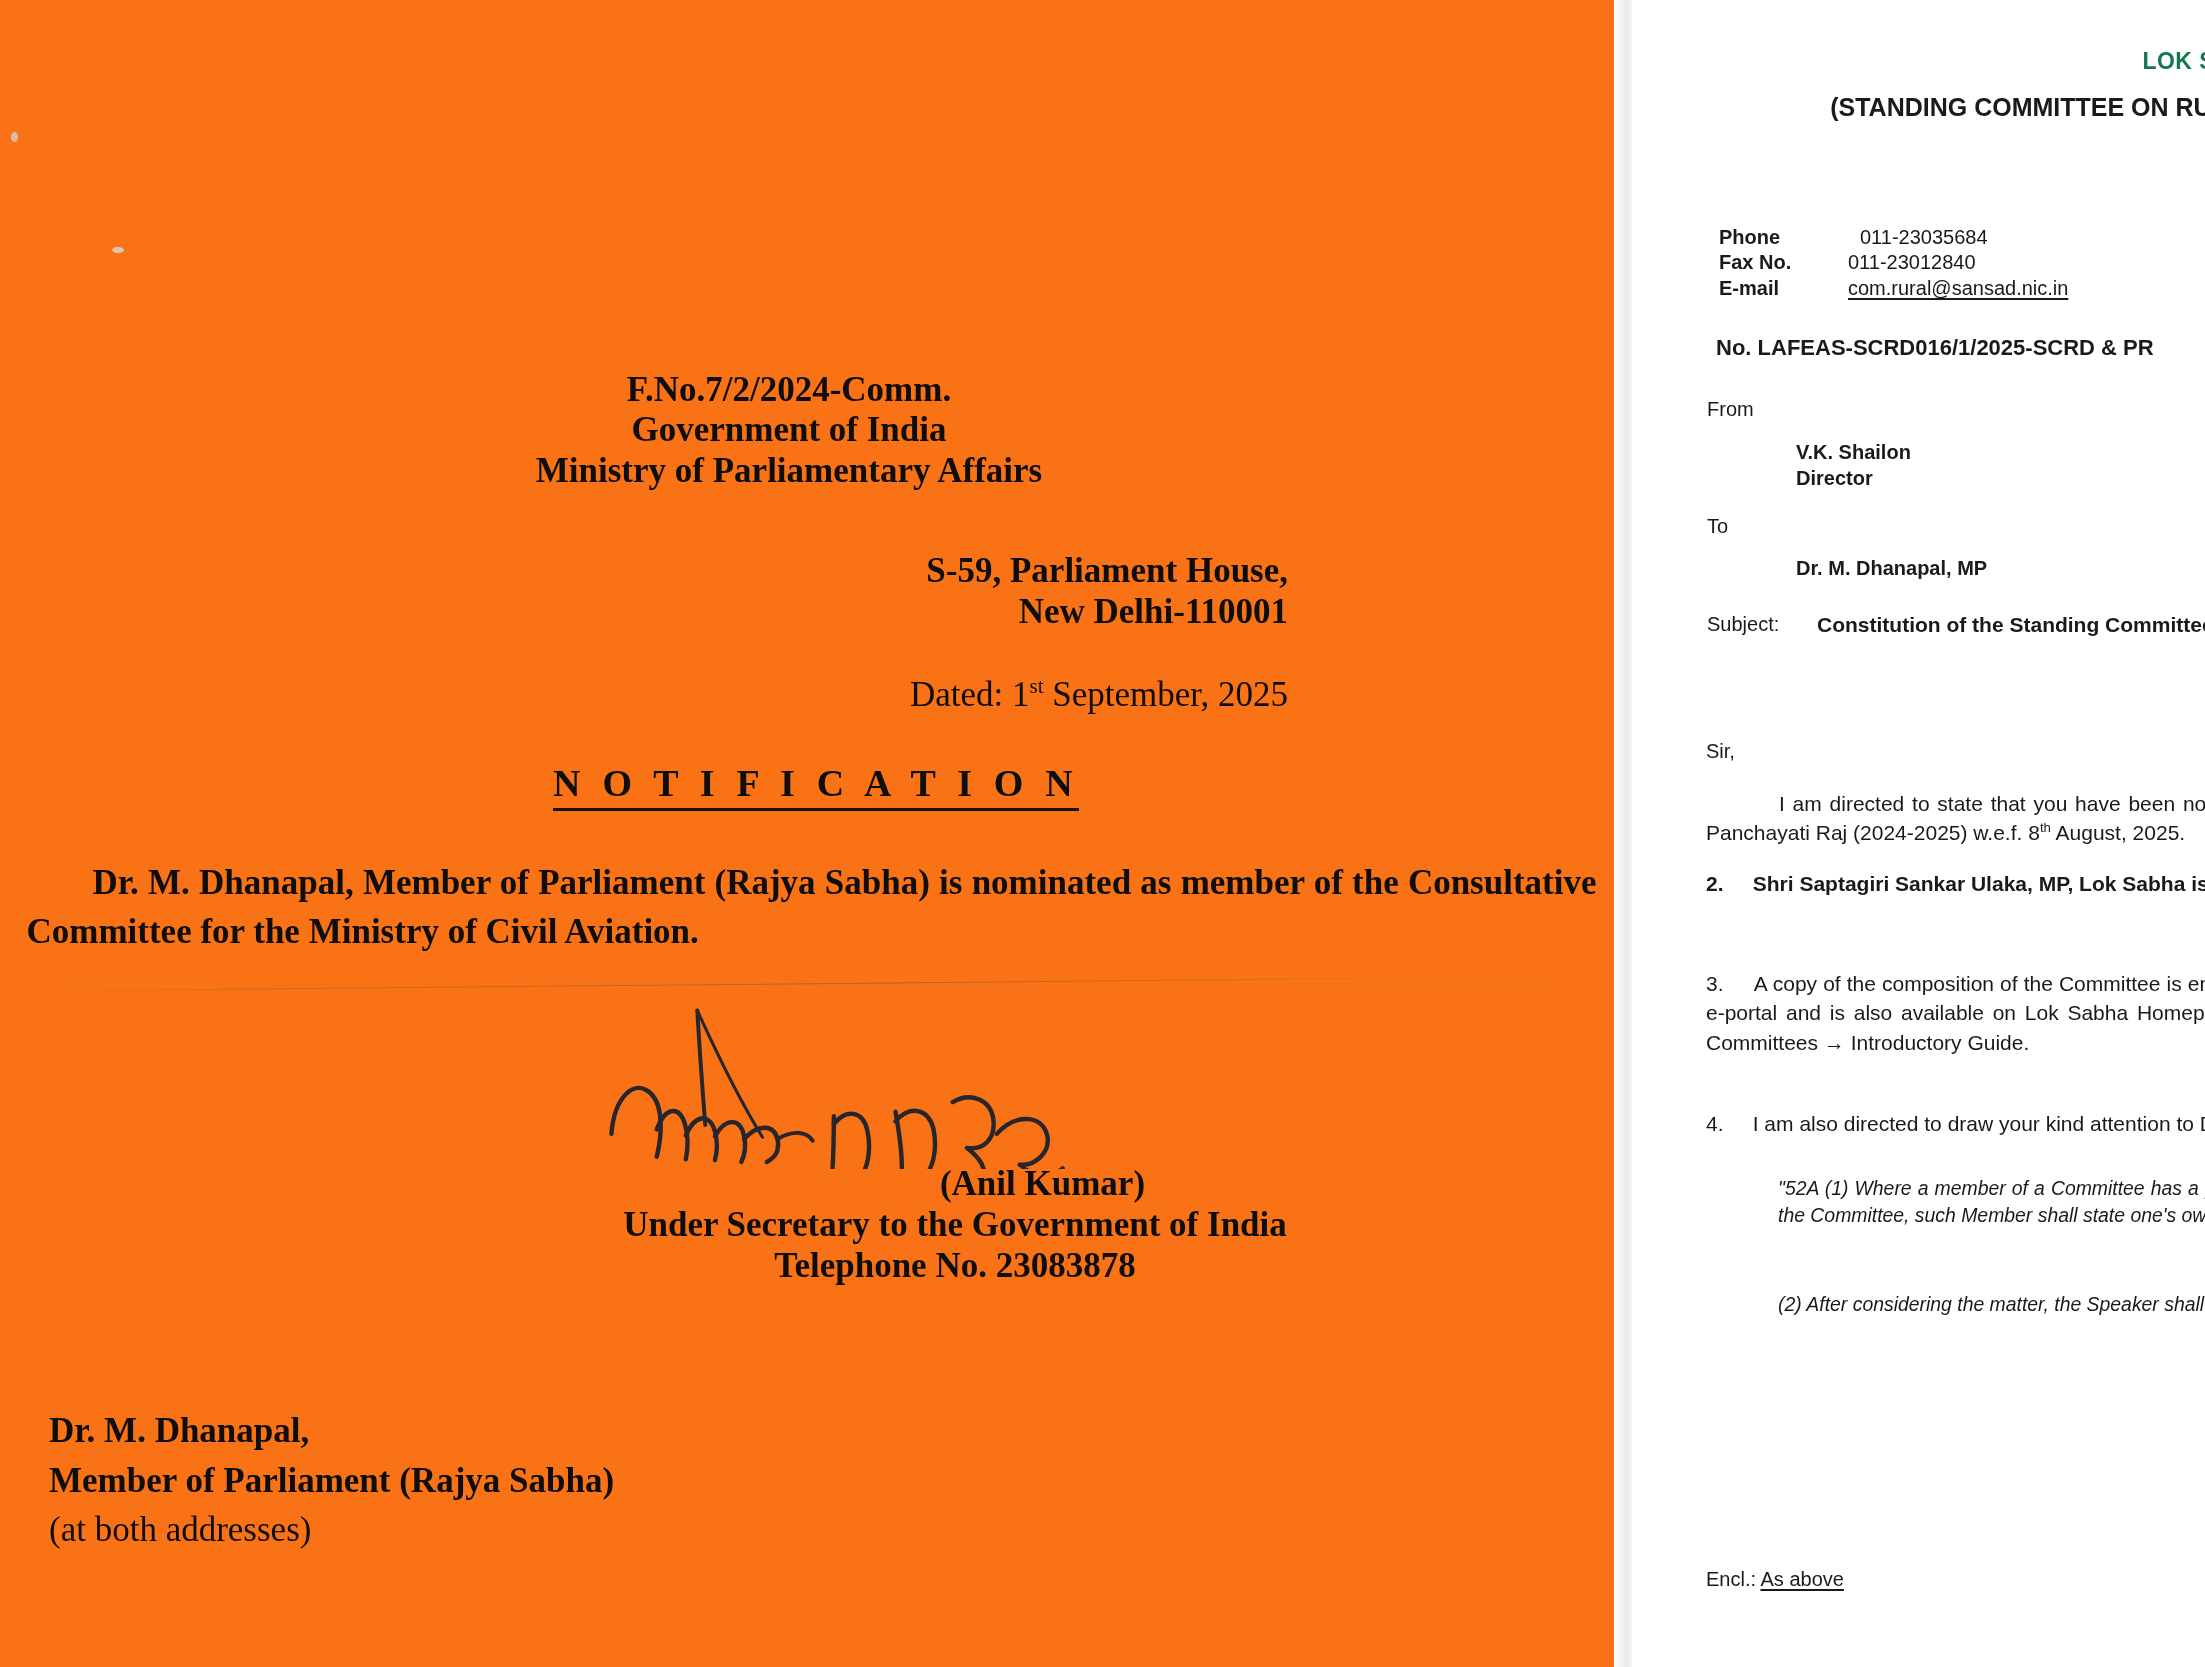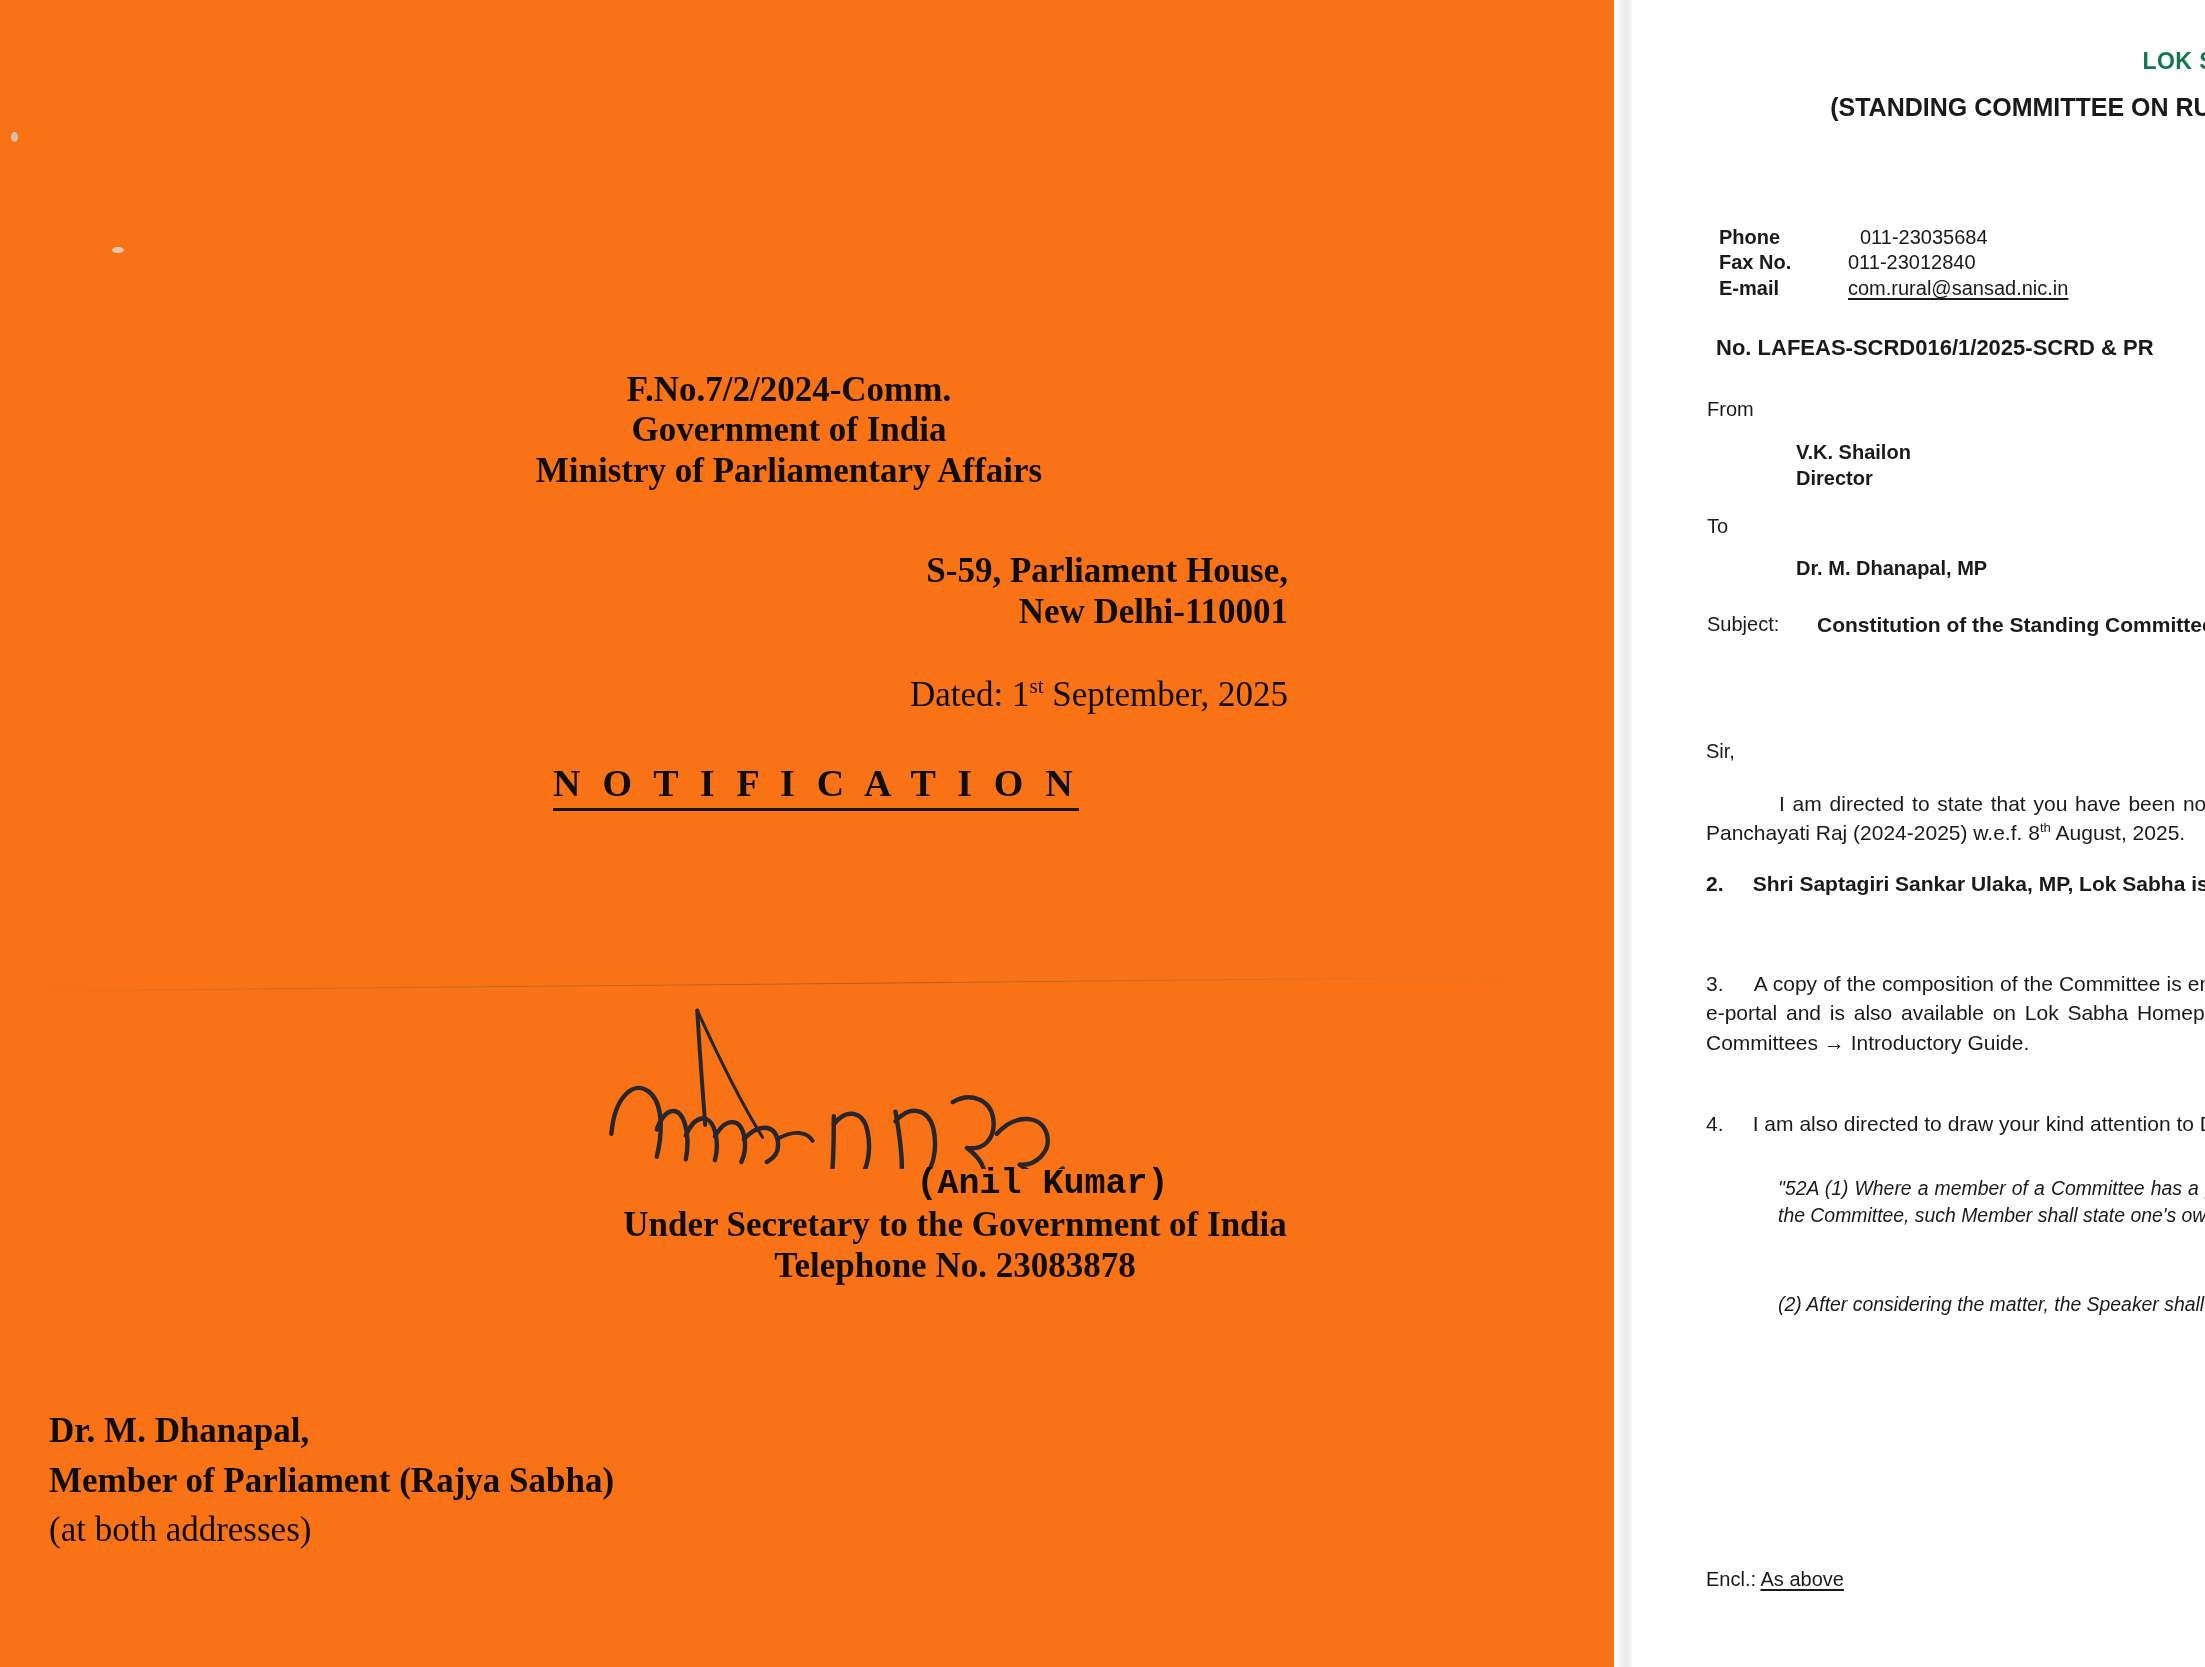--- a/index.html
+++ b/index.html
@@ -32,21 +32,21 @@
   #l-dated {left:397px; top:674px; width:891px; text-align:right; font-size:35px; font-weight:normal;}
   #l-dated sup{font-size:21px;vertical-align:super;}
 
   #l-notif{left:0;top:761px;width:1632px;text-align:center;font-size:38px;
     letter-spacing:6.2px;font-weight:bold;}
   #l-notif span{border-bottom:3.1px solid #141414;padding-bottom:4.4px;}
 
   #l-body{position:absolute;left:26.5px;top:858px;width:1570px;font-size:35px;
     font-weight:bold;line-height:1.40;text-align:justify;text-indent:66px;}
 
-  #l-sign-name {left:573px; top:1164px; width:939px; text-align:center; font-size:35px;font-family:Liberation Mono, monospace;}
+  #l-sign-name {left:573px; top:1164px; width:939px; text-align:center; font-size:35px;}
   #l-sign-desig{left:397px;  top:1205px; width:1116px; text-align:center; font-size:35px;}
   #l-sign-tel  {left:397px;  top:1246px; width:1116px; text-align:center; font-size:35px;}
 
   #l-to1{left:49px; top:1411px; font-size:35px;}
   #l-to2{left:49px; top:1461px; font-size:35px;}
   #l-to3{left:49px; top:1510px; font-size:35px; font-weight:normal;}
 
   
   #l-crease{position:absolute;left:0;top:991px;width:1632px;height:1.3px;
     background:linear-gradient(to right,rgba(0,0,0,0) 0%,rgba(90,90,90,.30) 18%,
@@ -121,20 +121,21 @@
     <div class="ln" id="l-ministry">Ministry of Parliamentary Affairs</div>
     <div class="ln" id="l-goi">Government of India</div>
 
     <div class="ln" id="l-addr1">S-59, Parliament House,</div>
     <div class="ln" id="l-addr2">New Delhi-110001</div>
 
     <div class="ln" id="l-dated"><span>Dated: 1</span><sup>st</sup><span> September, 2025</span></div>
 
     <div class="ln" id="l-notif"><span>N O T I F I C A T I O N</span></div>
 
+    <div id="l-body">Dr. M. Dhanapal, Member of Parliament (Rajya Sabha) is nominated as member of the Consultative Committee for the Ministry of Civil Aviation.</div>
 
     <svg id="l-signature" viewBox="0 0 1400 420">
       <g fill="none" stroke="#26262c" stroke-linecap="round" stroke-linejoin="round">
         <path d="M250 60 C255 150 262 240 268 320" stroke-width="9"></path>
         <path d="M250 60 C300 170 350 270 398 348" stroke-width="7"></path>
         <path d="M55 340 C62 256 108 212 146 250 C176 282 168 352 158 392" stroke-width="10"></path>
         <path d="M158 330 C176 282 208 272 222 318 C232 352 228 378 224 398" stroke-width="10"></path>
         <path d="M224 344 C244 296 278 292 290 334 C298 364 294 386 290 400" stroke-width="10"></path>
         <path d="M290 346 C316 300 348 306 356 344 C362 372 356 392 350 404" stroke-width="10"></path>
         <path d="M356 352 C390 316 424 320 432 352 C438 380 424 396 408 404" stroke-width="10"></path>

